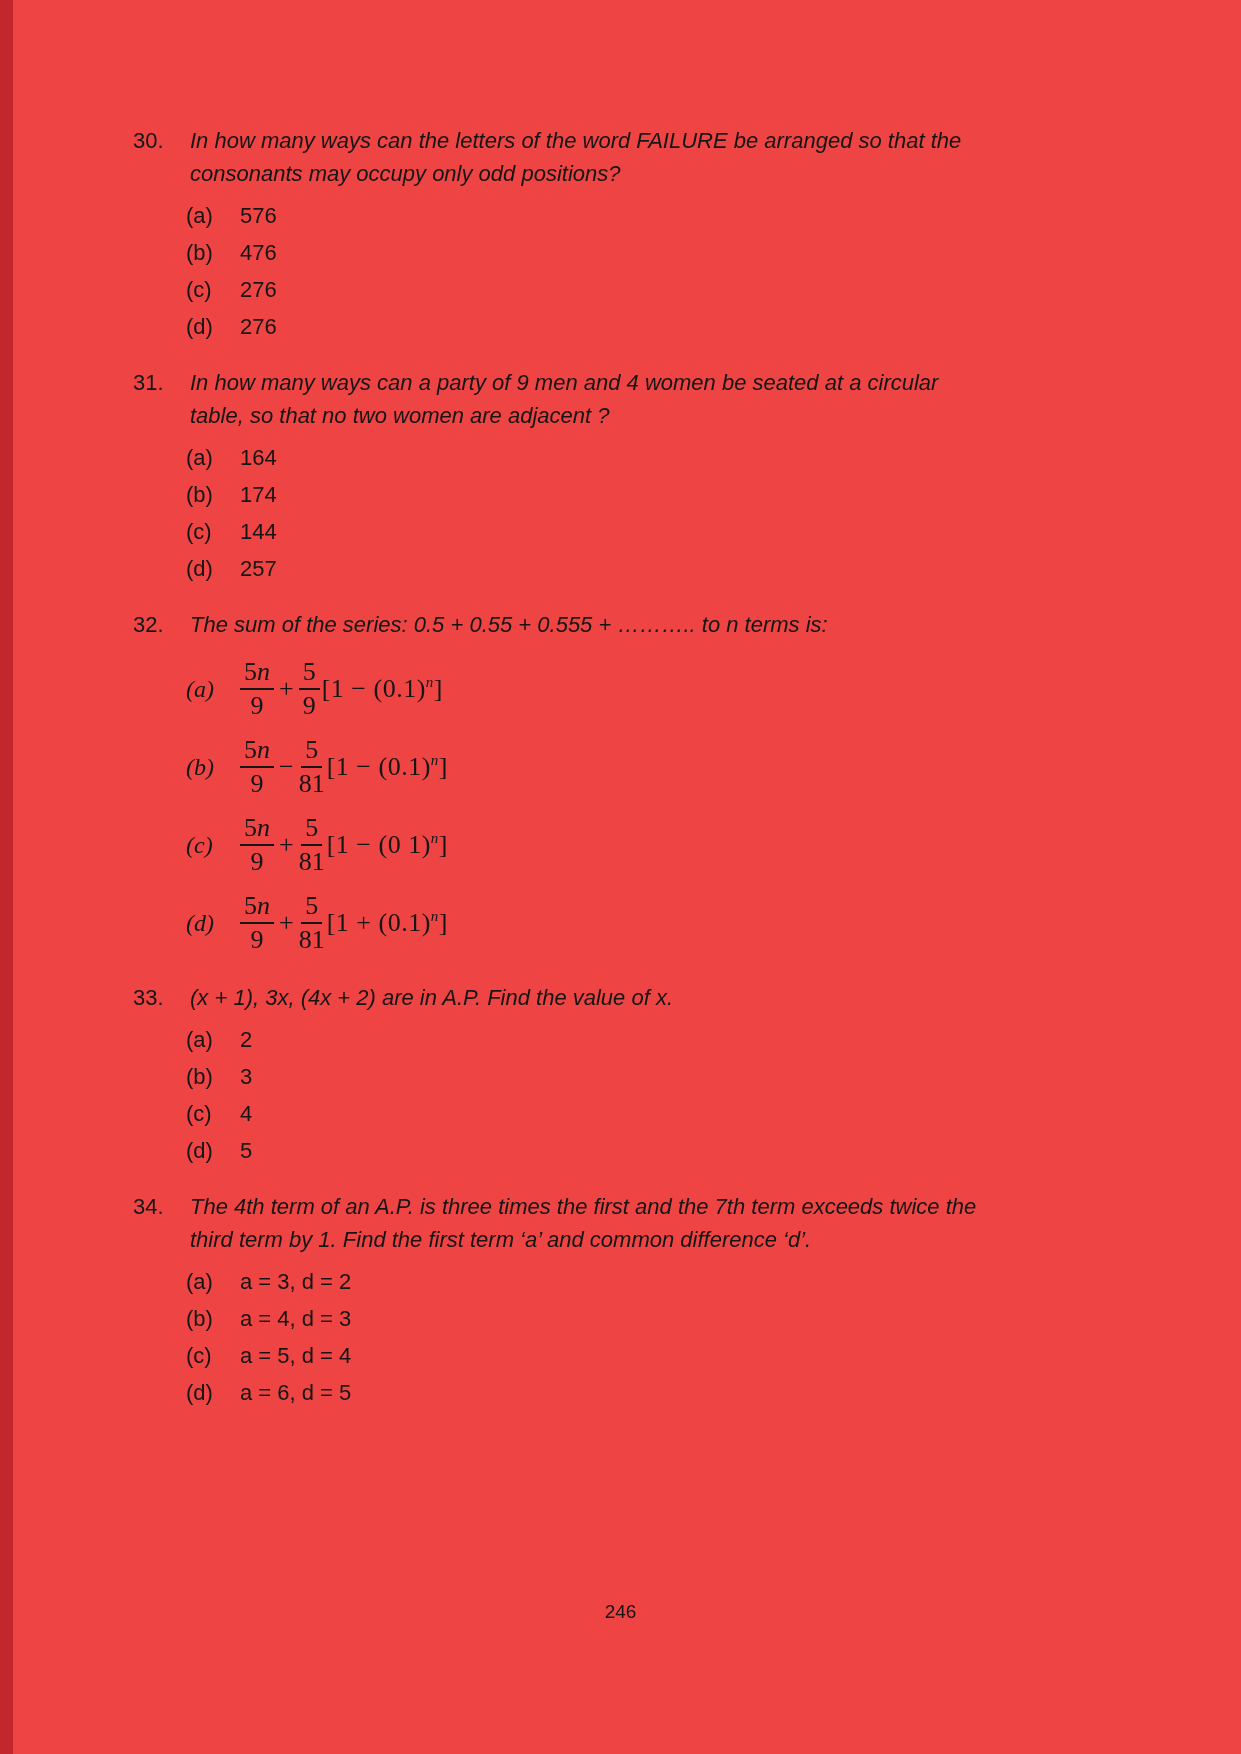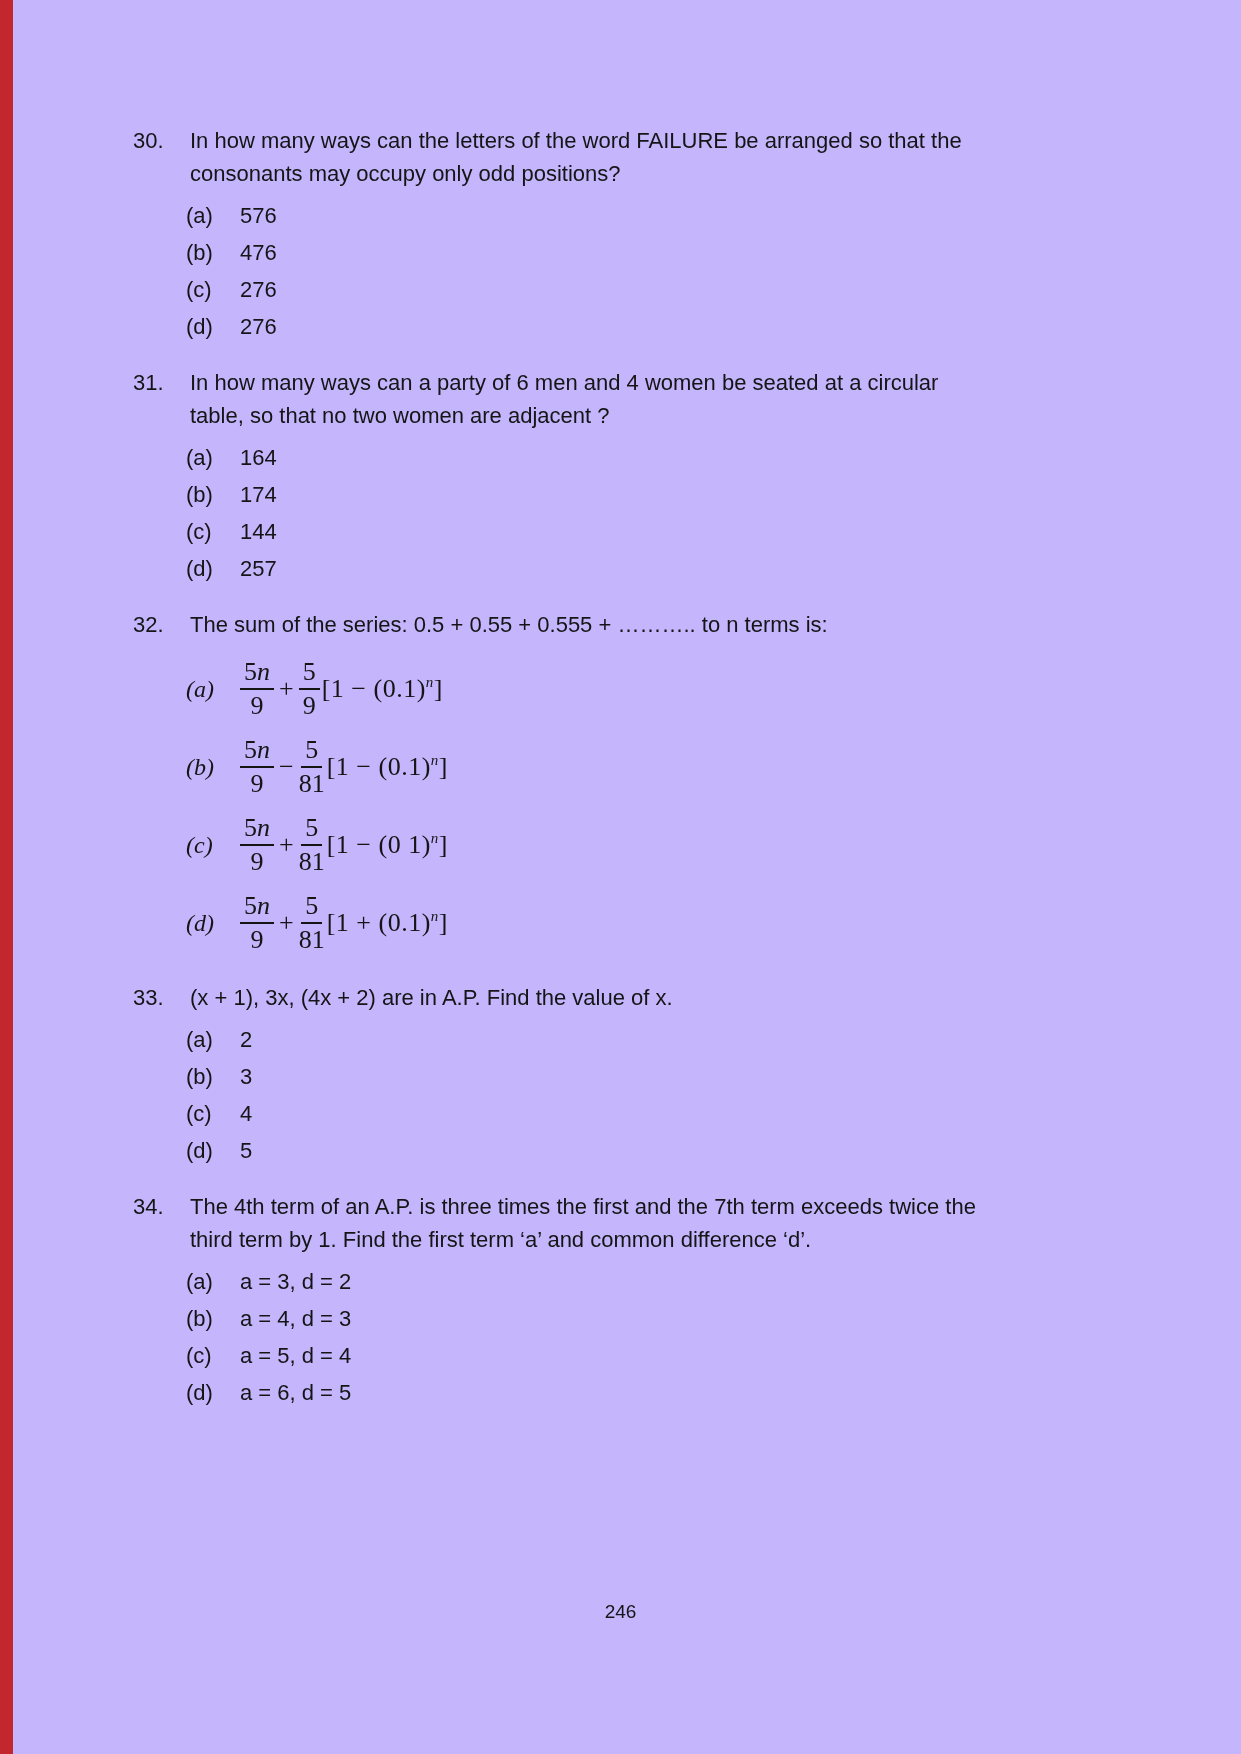--- a/index.html
+++ b/index.html
@@ -6,21 +6,21 @@
     margin: 0;
     padding: 0;
     background: #ffffff;
     font-family: "Liberation Sans", sans-serif;
     color: #151515;
   }
   .page {
     position: relative;
     width: 1241px;
     height: 1754px;
-    background: #c4b5fd;
+    background: #ef4444;
     overflow: hidden;
   }
   .edge-stripe {
     position: absolute;
     left: 0;
     top: 0;
     width: 13px;
     height: 100%;
     background: #c1272d;
   }
@@ -37,20 +37,21 @@
     margin-bottom: 6px;
     font-size: 22px;
     line-height: 33px;
   }
   .question:first-child .q-head { margin-top: 0; }
   .q-num {
     flex: 0 0 57px;
   }
   .q-text {
     max-width: 790px;
+    font-style: italic;
   }
   .options { margin-left: 53px; }
   .option {
     display: flex;
     align-items: baseline;
     margin-top: 14px;
     font-size: 22px;
     line-height: 23px;
   }
   .opt-label { flex: 0 0 54px; }
@@ -133,21 +134,21 @@
         <div class="option">
           <span class="opt-label">(d)</span>
           <span class="opt-value">276</span>
         </div>
       </div>
     </div>
 
     <div class="question">
       <div class="q-head">
         <span class="q-num">31.</span>
-        <span class="q-text">In how many ways can a party of 6 men and 4 women be seated at a circular table, so that no two women are adjacent ?</span>
+        <span class="q-text">In how many ways can a party of 9 men and 4 women be seated at a circular table, so that no two women are adjacent ?</span>
       </div>
       <div class="options">
         <div class="option">
           <span class="opt-label">(a)</span>
           <span class="opt-value">164</span>
         </div>
         <div class="option">
           <span class="opt-label">(b)</span>
           <span class="opt-value">174</span>
         </div>

